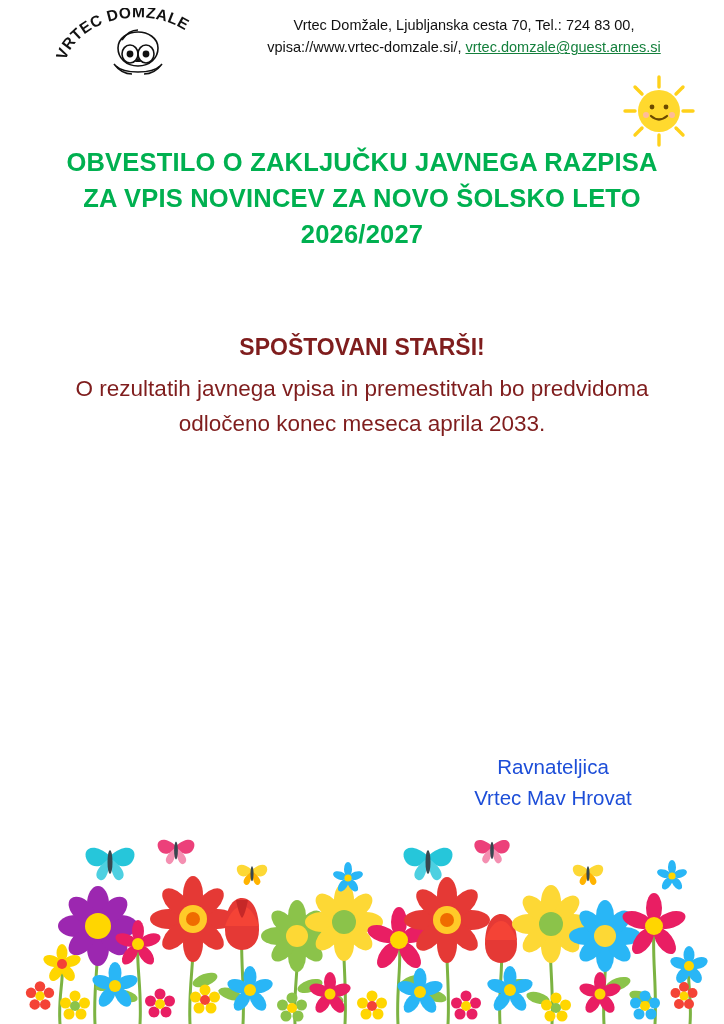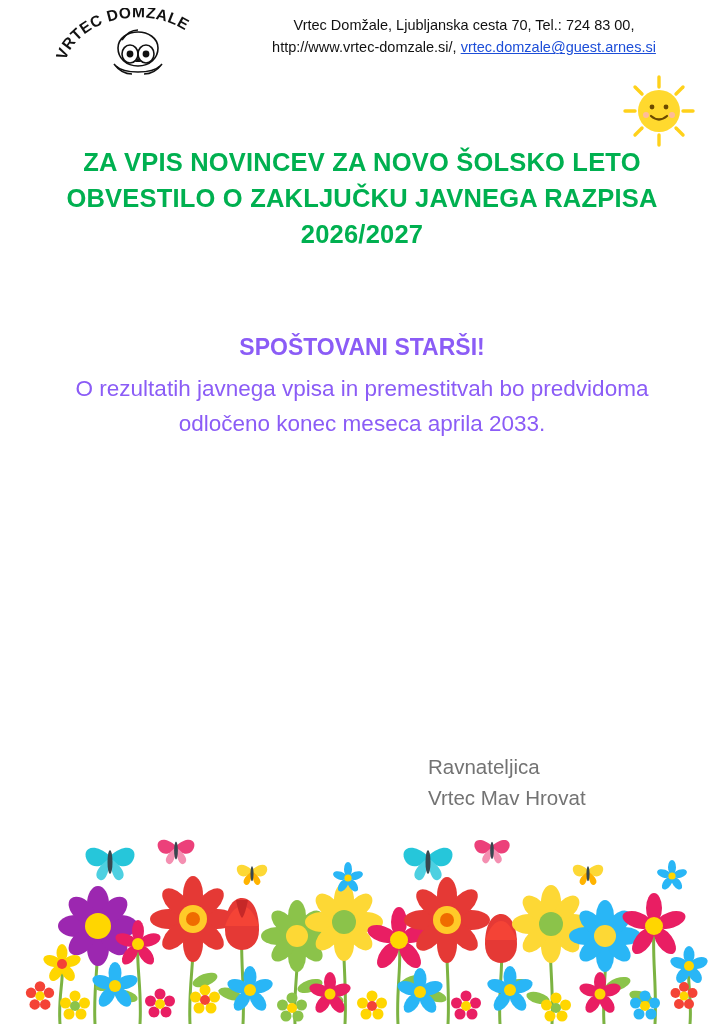--- a/index.html
+++ b/index.html
@@ -32,21 +32,21 @@
     position: absolute;
     left: 222px;
     top: 14px;
     width: 484px;
     text-align: center;
     font-size: 14.5px;
     line-height: 1.55;
     color: #111111;
   }
   .contact a {
-    color: #1d4ed8;
+    color: #15803d;
     text-decoration: underline;
   }
   .contact .line {
     white-space: nowrap;
   }
 
   .sun {
     position: absolute;
     right: 28px;
     top: 74px;
@@ -66,42 +66,42 @@
   }
   .title .t-line { display: block; }
 
   
   .body-block {
     margin-top: 76px;
     padding: 0 46px;
     text-align: center;
     font-size: 22.5px;
     line-height: 1.58;
-    color: #8b5cf6;
+    color: #7f1d1d;
   }
   .body-block p { margin: 0; }
   .salut {
     font-weight: bold;
     font-size: 23px;
     margin-bottom: 6px !important;
   }
   .para {
     margin-top: 2px !important;
   }
   b { font-weight: bold; }
 
   
   .signature {
     position: absolute;
     right: 46px;
     top: 752px;
-    text-align: left;
+    text-align: center;
     font-size: 20.5px;
     line-height: 1.5;
-    color: #737373;
+    color: #1d4ed8;
     width: 250px;
   }
 
   
   .flowers {
     position: absolute;
     left: 0;
     bottom: 0;
     width: 724px;
     height: 210px;
@@ -131,21 +131,21 @@
         <path d="M82,50 l-3,4 h6 z" fill="#111" stroke="none"></path>
         <path d="M60,58 C68,66 96,66 104,58"></path>
         <path d="M58,56 C64,64 70,66 76,66"></path>
         <path d="M106,56 C100,64 94,66 88,66"></path>
       </g>
     </svg>
   </div>
 
   <div class="contact">
     <div class="line">Vrtec Domžale, Ljubljanska cesta 70,  Tel.: 724 83 00,</div>
-    <div class="line"><span>http://www.vrtec-domzale.si/, </span><a href="#">vrtec.domzale@guest.arnes.si</a></div>
+    <div class="line"><span>vpisa://www.vrtec-domzale.si/, </span><a href="#">vrtec.domzale@guest.arnes.si</a></div>
   </div>
 
   <div class="sun">
     <svg viewBox="0 0 74 74" width="74" height="74">
       <g stroke="#ffd11a" stroke-width="3.4" stroke-linecap="round">
         <line x1="37" y1="3" x2="37" y2="13"></line>
         <line x1="37" y1="61" x2="37" y2="71"></line>
         <line x1="3" y1="37" x2="13" y2="37"></line>
         <line x1="61" y1="37" x2="71" y2="37"></line>
         <line x1="13" y1="13" x2="20" y2="20"></line>
@@ -157,22 +157,22 @@
       <circle cx="30" cy="33" r="2.4" fill="#6b4a00"></circle>
       <circle cx="44" cy="33" r="2.4" fill="#6b4a00"></circle>
       <path d="M29,42 Q37,49 45,42" stroke="#6b4a00" stroke-width="2.2" fill="none" stroke-linecap="round"></path>
       <circle cx="24" cy="41" r="3" fill="#ffb3b3" opacity="0.8"></circle>
       <circle cx="50" cy="41" r="3" fill="#ffb3b3" opacity="0.8"></circle>
     </svg>
   </div>
 </div>
 
 <div class="title">
+  <span class="t-line">OBVESTILO O ZAKLJUČKU JAVNEGA RAZPISA</span>
   <span class="t-line">ZA VPIS NOVINCEV ZA NOVO ŠOLSKO LETO</span>
-  <span class="t-line">OBVESTILO O ZAKLJUČKU JAVNEGA RAZPISA</span>
   <span class="t-line">2026/2027</span>
 </div>
 
 <div class="body-block">
   <p class="salut">SPOŠTOVANI STARŠI!</p>
   <p class="para">O rezultatih javnega vpisa in premestitvah bo predvidoma odločeno konec meseca aprila 2033.</p>
 </div>
 
 <div class="signature">
   <div>Ravnateljica</div>

